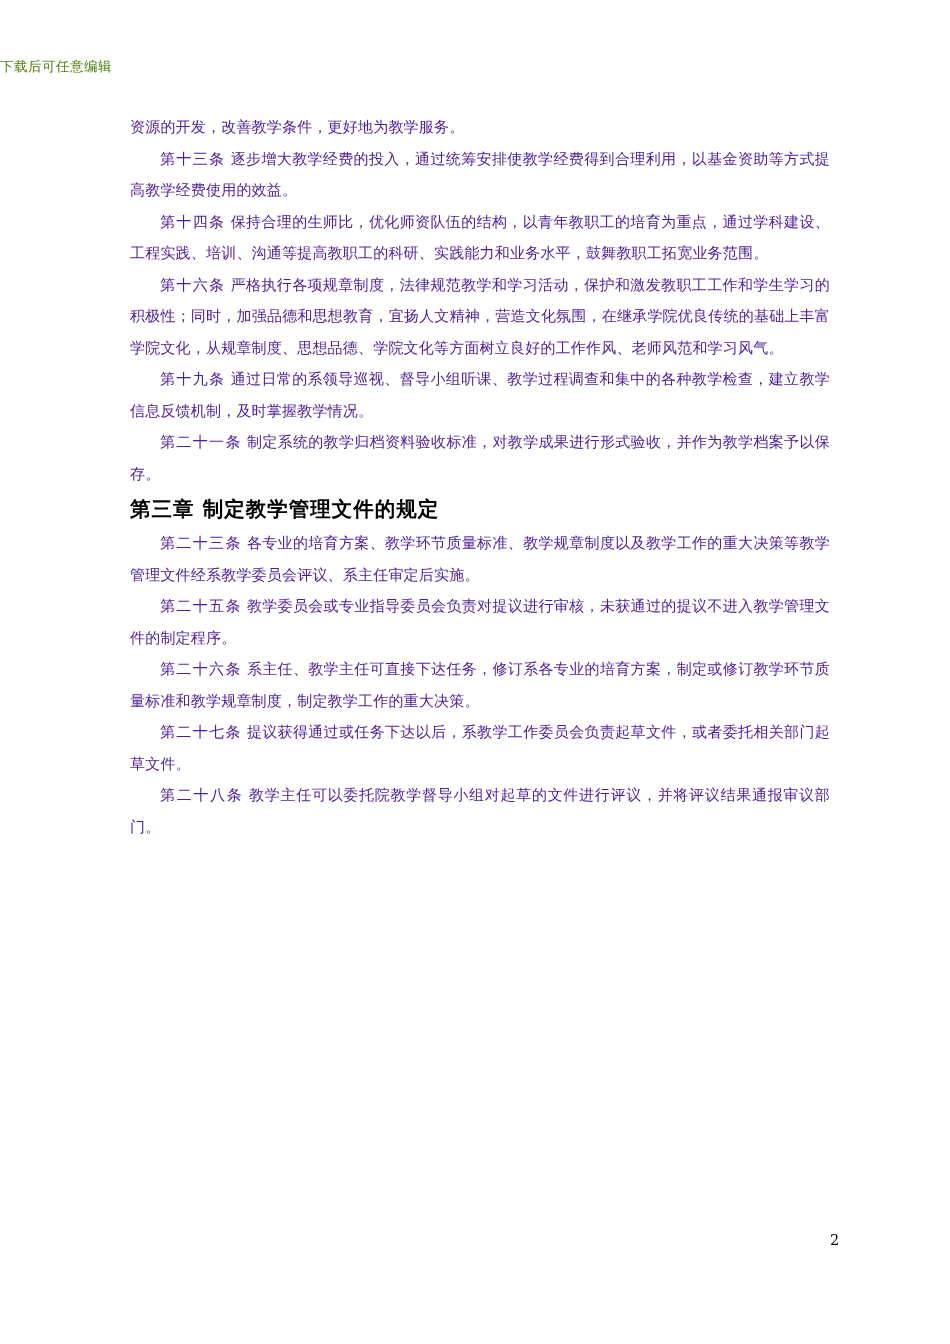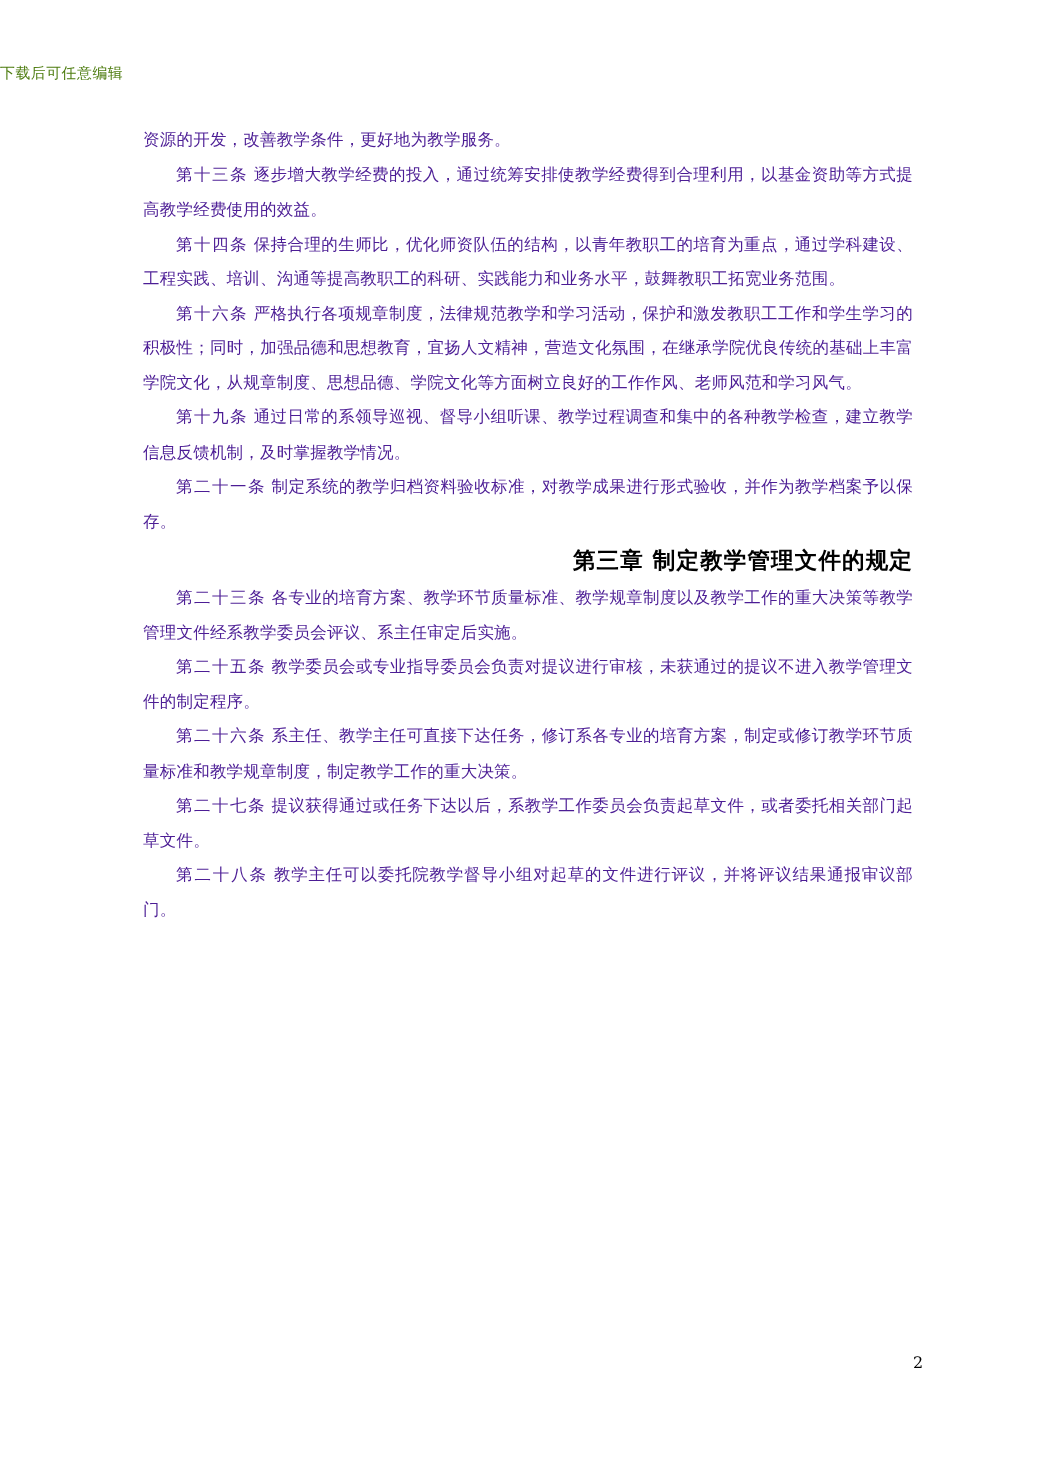--- a/index.html
+++ b/index.html
@@ -48,21 +48,21 @@
   }
   .art {
     font-weight: normal;
     letter-spacing: 1.2px;
   }
   h2.chapter {
     margin: 3px 0 2px 0;
     font-size: 20.5px;
     line-height: 33px;
     font-weight: bold;
-    text-align: right;
+    text-align: left;
     letter-spacing: 1px;
     color: #000;
   }
   .pagenum {
     position: absolute;
     left: 830px;
     top: 1232px;
     font-size: 14.5px;
     font-family: "DejaVu Serif", serif;
     color: #000;

